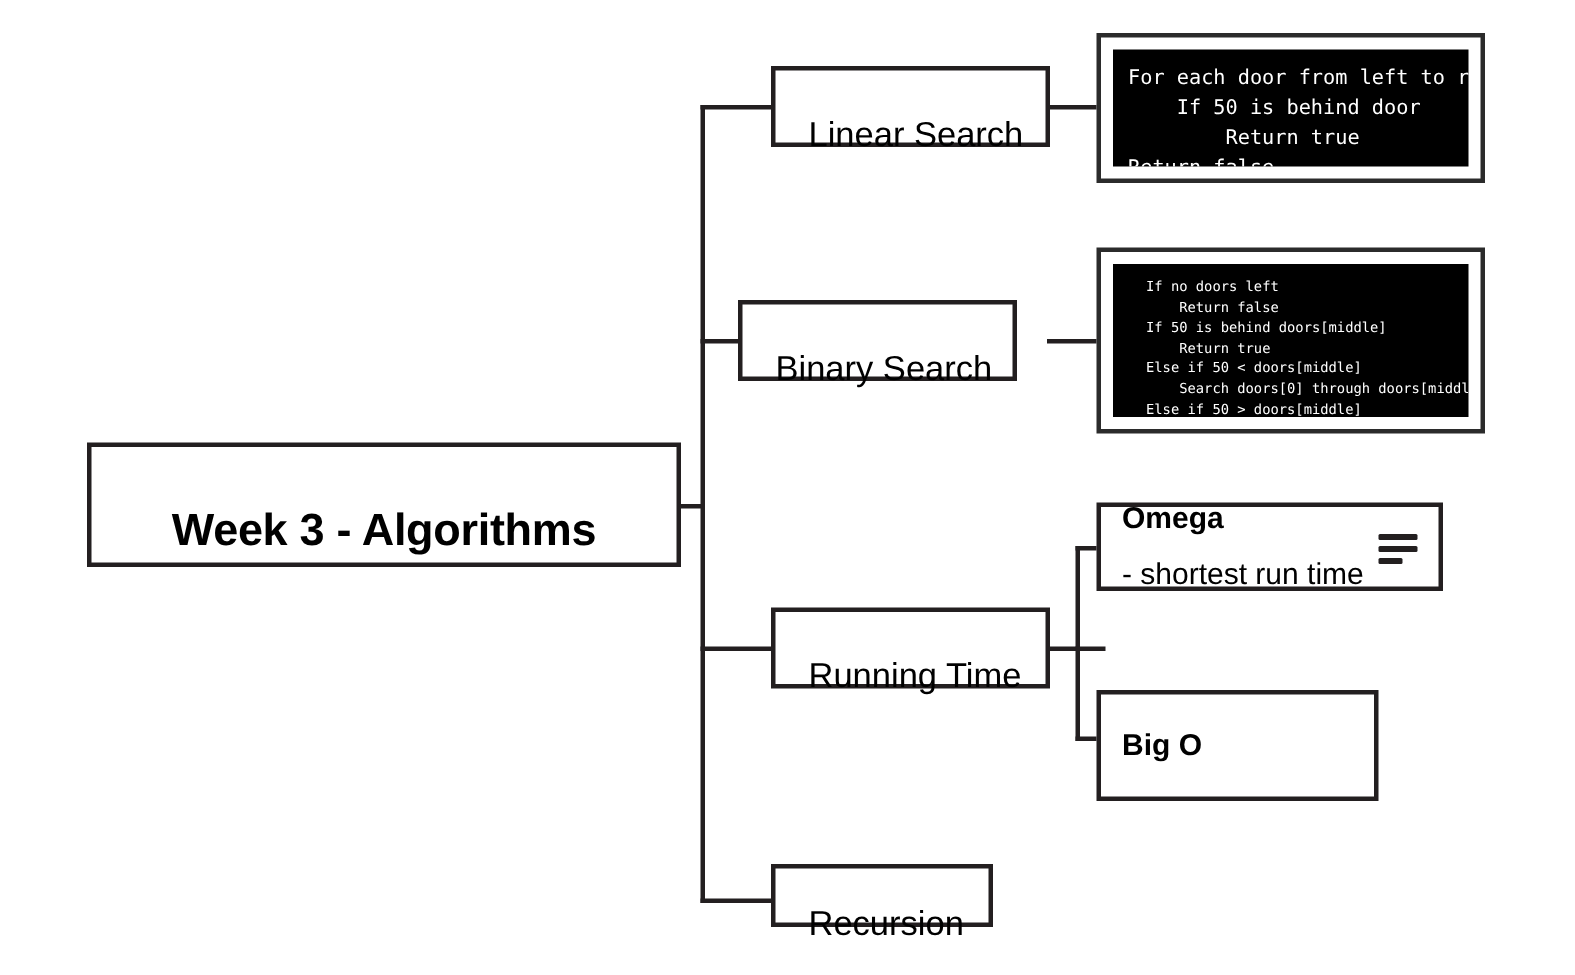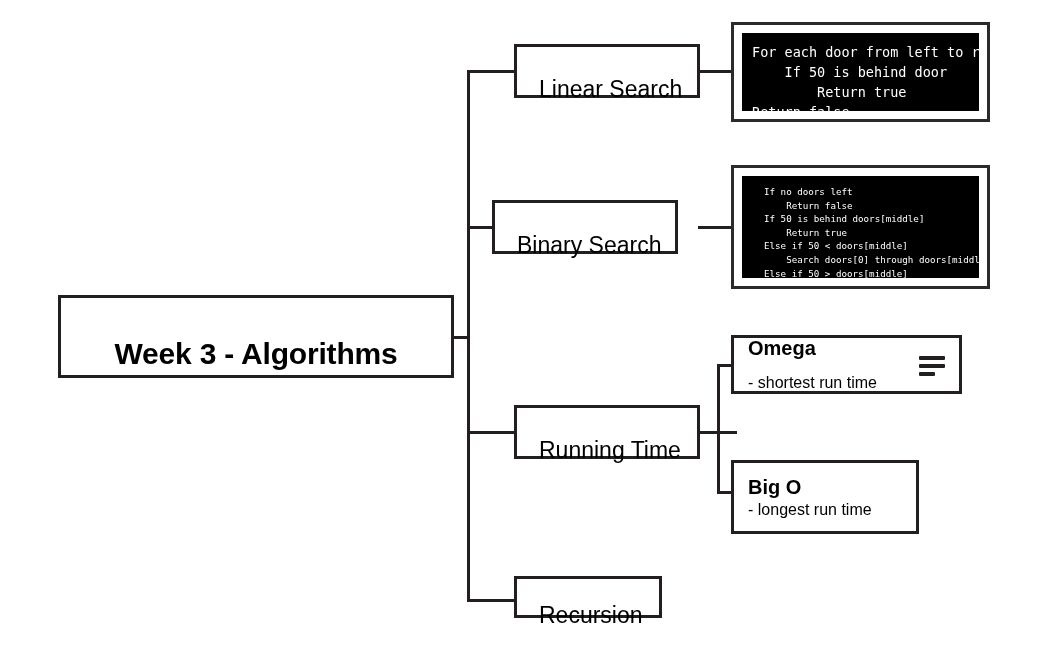--- a/index.html
+++ b/index.html
@@ -71,21 +71,21 @@
     align-items: flex-start;
   }
   .leaf .leaf-title {
     font-size: 20px;
     font-weight: bold;
     color: #000;
     line-height: 1.25;
     white-space: nowrap;
   }
   .leaf .leaf-desc {
-    font-size: 16px;
+    font-size: 20px;
     font-weight: normal;
     color: #000;
     line-height: 1.25;
     white-space: nowrap;
     text-align: right;
   }
   #node-omega { left: 731px; top: 335px; width: 231px; height: 59px; gap: 12px; }
   #node-theta { left: 731px; top: 410px; width: 74px;  height: 40px; justify-content: center; }
   #node-theta .leaf-title { font-weight: normal; font-size: 21px; }
   #node-bigo  { left: 731px; top: 460px; width: 188px; height: 74px; }
@@ -201,21 +201,20 @@
     <span class="note-icon">
       <i></i>
         <i></i>
         <i></i>
     </span>
   </div>
 
 
   <div class="node leaf" id="node-bigo">
     <span class="leaf-title">Big O</span>
-    <span class="leaf-desc">- longest run time</span>
   </div>
 
   <div class="codeblock" id="code-linear">
     <div class="code-inner">For each door from left to right
     If 50 is behind door
         Return true
 Return false</div>
   </div>
 
   <div class="codeblock" id="code-binary">

